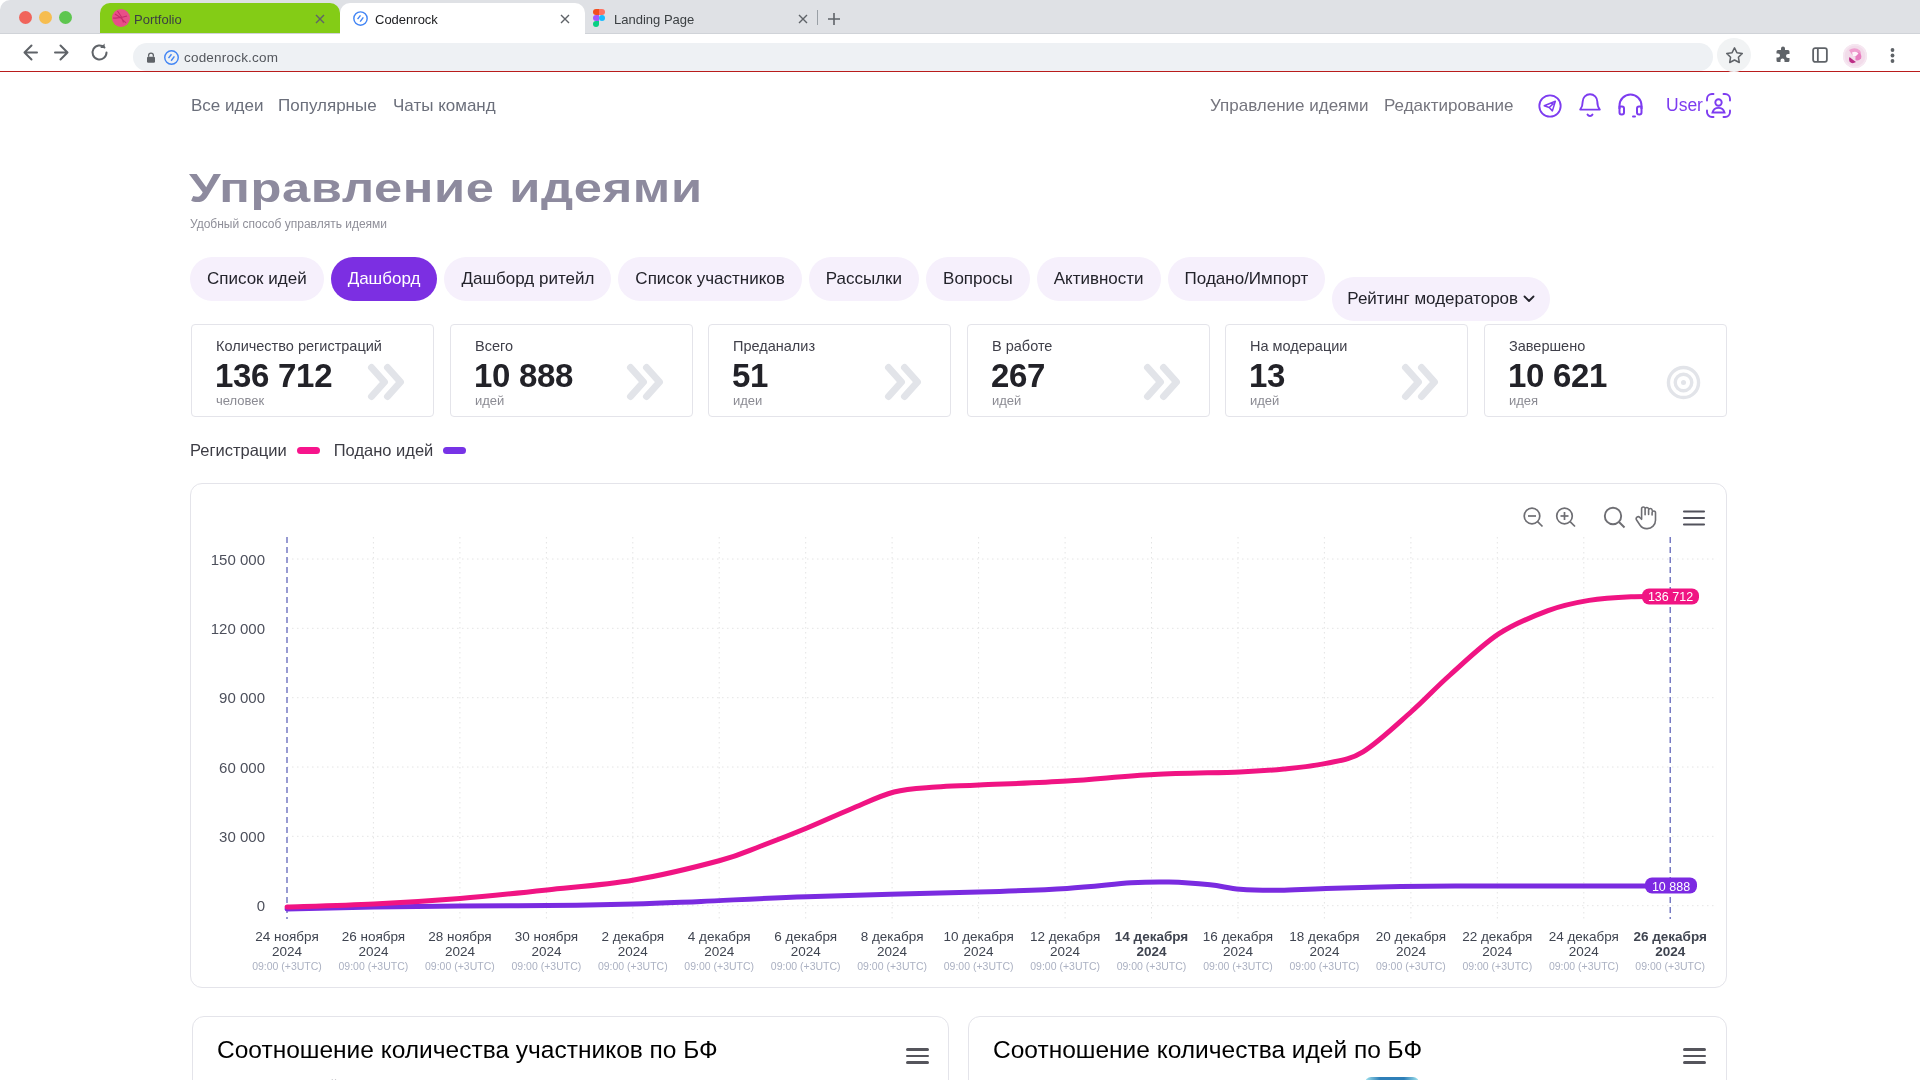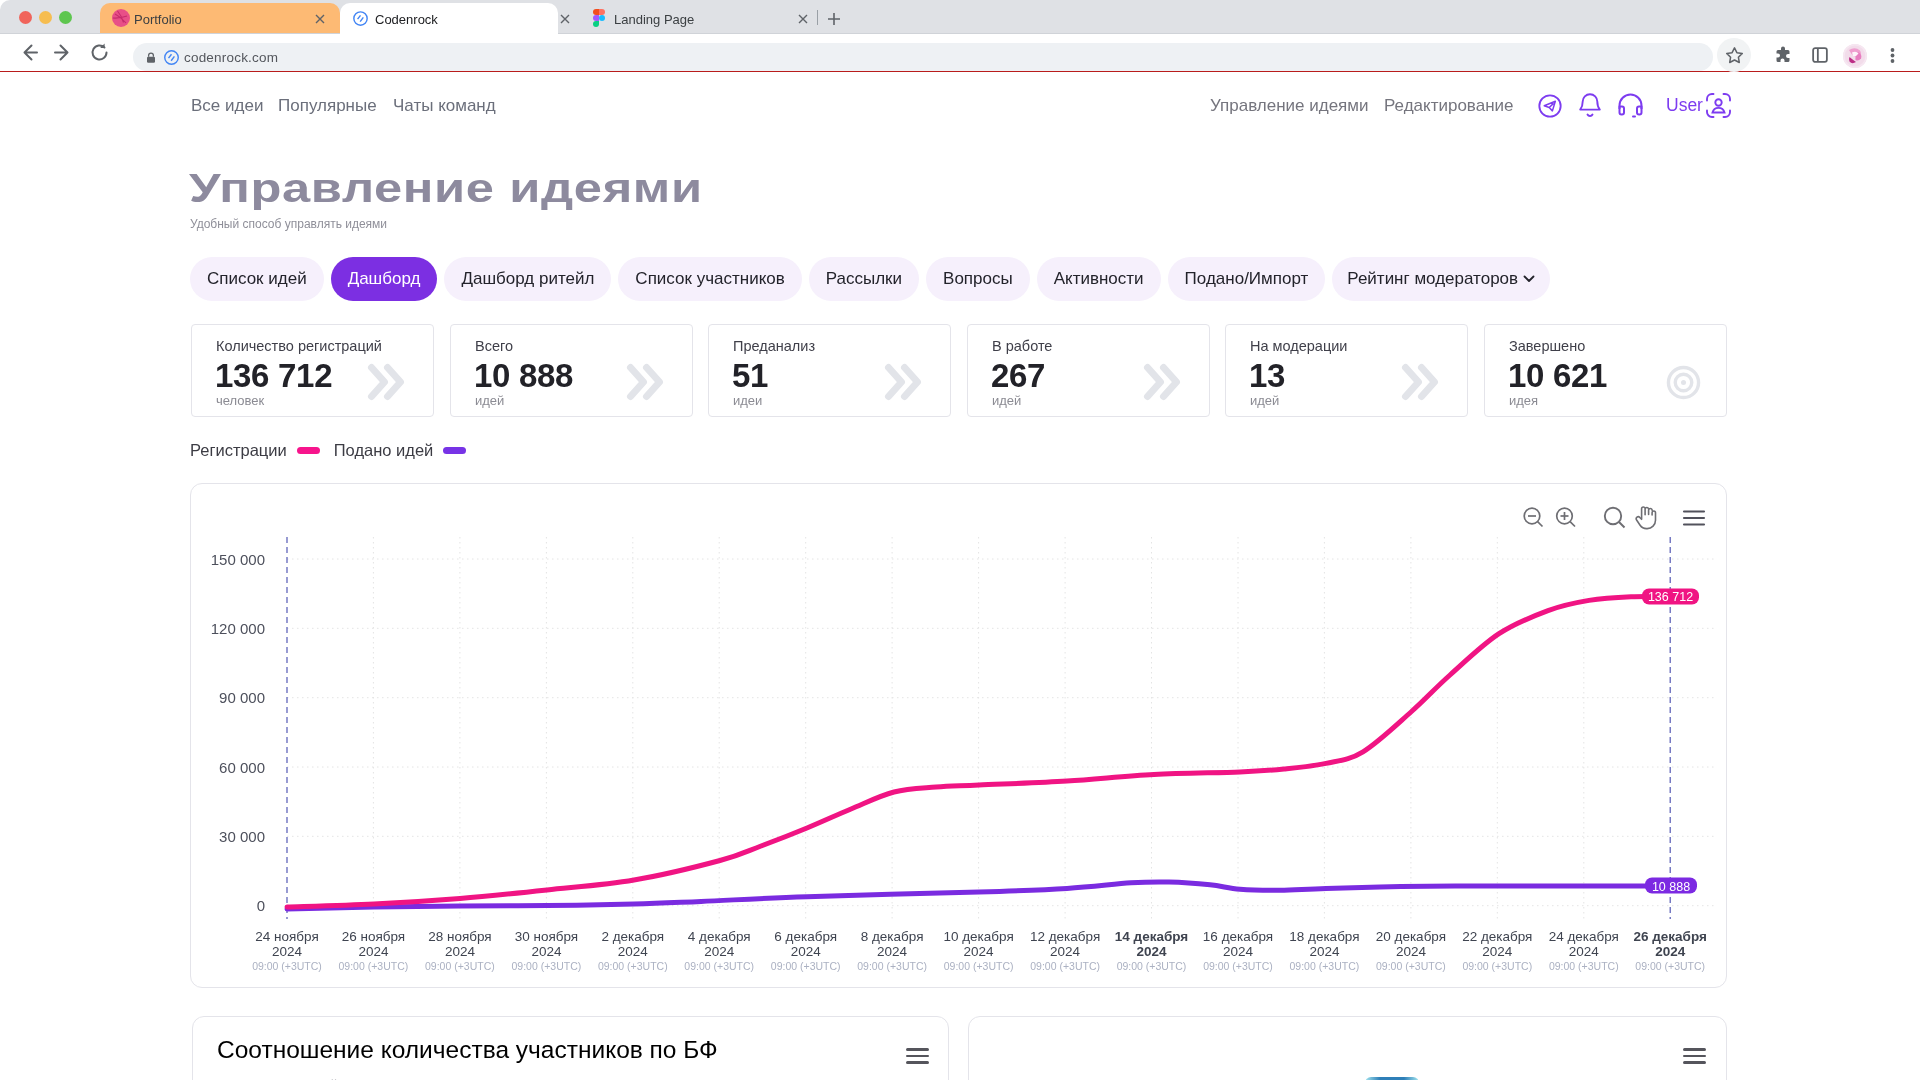--- a/index.html
+++ b/index.html
@@ -57,34 +57,34 @@
 </style>
 </head>
 <body>
 <div id="stage">
 
   <div id="tabstrip">
     <div class="tlight" style="left:19px; background:#f0645b;"></div>
     <div class="tlight" style="left:39px; background:#f6bd50;"></div>
     <div class="tlight" style="left:59px; background:#5ec64f;"></div>
 
-    <div class="tab" style="left:100px; width:240px; background:#fdba74;">
+    <div class="tab" style="left:100px; width:240px; background:#84cc16;">
       <svg style="position:absolute; left:12px; top:6px;" width="18" height="18" viewBox="0 0 18 18">
         <circle cx="9" cy="9" r="9" fill="#e84f87"></circle>
         <path d="M3 5 Q9 8 14 14 M5.5 2 Q9.5 6.5 11.5 13.5 M1 9 Q8 9.5 15 7" stroke="#c62b6c" stroke-width="1.1" fill="none"></path>
       </svg>
       <span class="title" style="left:34px;">Portfolio</span>
       <span class="tabx" style="left:213px;">
           <svg width="14" height="14" viewBox="0 0 14 14">
             <path d="M3 3 L11 11 M11 3 L3 11" stroke="#5f6368" stroke-width="1.4"></path>
           </svg>
         </span>
     </div>
 
-    <div class="tab" style="left:340px; width:218px; background:#fff; color:#202124; height:32px; z-index:2;">
+    <div class="tab" style="left:340px; width:245px; background:#fff; color:#202124; height:32px; z-index:2;">
       <svg style="position:absolute; left:13px; top:8px;" width="15" height="15" viewBox="0 0 18 18">
         <circle cx="9" cy="9" r="8" fill="none" stroke="#4285f4" stroke-width="1.7"></circle>
         <path d="M5.5 9.8 L9 5.2 M8.6 12.8 L12.4 7.6" stroke="#4285f4" stroke-width="1.7"></path>
       </svg>
       <span class="title" style="left:35px;">Codenrock</span>
       <span class="tabx" style="left:218px;">
           <svg width="14" height="14" viewBox="0 0 14 14">
             <path d="M3 3 L11 11 M11 3 L3 11" stroke="#5f6368" stroke-width="1.4"></path>
           </svg>
         </span>
@@ -201,21 +201,21 @@
 
   <div id="pills">
     <div class="pill">Список идей</div>
     <div class="pill active">Дашборд</div>
     <div class="pill">Дашборд ритейл</div>
     <div class="pill">Список участников</div>
     <div class="pill">Рассылки</div>
     <div class="pill">Вопросы</div>
     <div class="pill">Активности</div>
     <div class="pill">Подано/Импорт</div>
-    <div class="pill" style="padding:0 15px;">Рейтинг модераторов <svg style="margin-left:5px;" width="12" height="8" viewBox="0 0 12 8">
+    <div class="pill" style="padding:0 15px;margin-top:20px;">Рейтинг модераторов <svg style="margin-left:5px;" width="12" height="8" viewBox="0 0 12 8">
           <path d="M1.5 1.5 L6 6 L10.5 1.5" fill="none" stroke="#23232b" stroke-width="1.8" stroke-linecap="round" stroke-linejoin="round"></path>
         </svg></div>
   </div>
 
   <div class="scard" style="left:191px;">
     <div class="t">Количество регистраций</div>
     <div class="n">136 712</div>
     <div class="u">человек</div>
     <svg class="chev" width="40" height="38" viewBox="0 0 40 38">
         <g fill="none" stroke="#e2e4e9" stroke-width="7" stroke-linecap="round" stroke-linejoin="round">
@@ -404,20 +404,21 @@
   <div class="bcard" style="left:192px; width:757px;">
     <div class="bt">Соотношение количества участников по БФ</div>
     <div class="bham" style="left:713px;">
         <div></div>
         <div></div>
         <div></div>
       </div>
     <div style="position:absolute; left:32px; top:60px; font-size:13px; color:#9a9aa2;">Количество людей</div>
   </div>
   <div class="bcard" style="left:968px; width:759px;">
+    <div class="bt">Соотношение количества идей по БФ</div>
     <div class="bham" style="left:714px;">
         <div></div>
         <div></div>
         <div></div>
       </div>
     <div style="position:absolute; left:37px; top:60px; font-size:13px; color:#9a9aa2;">Идеи</div>
     <div style="position:absolute; left:396px; top:60px; width:54px; height:12px; border-radius:6px; background:linear-gradient(90deg,#a5e6ef,#2e7fb8 28%,#2e7fb8 72%,#a5e6ef);"></div>
   </div>
 
 </div>

